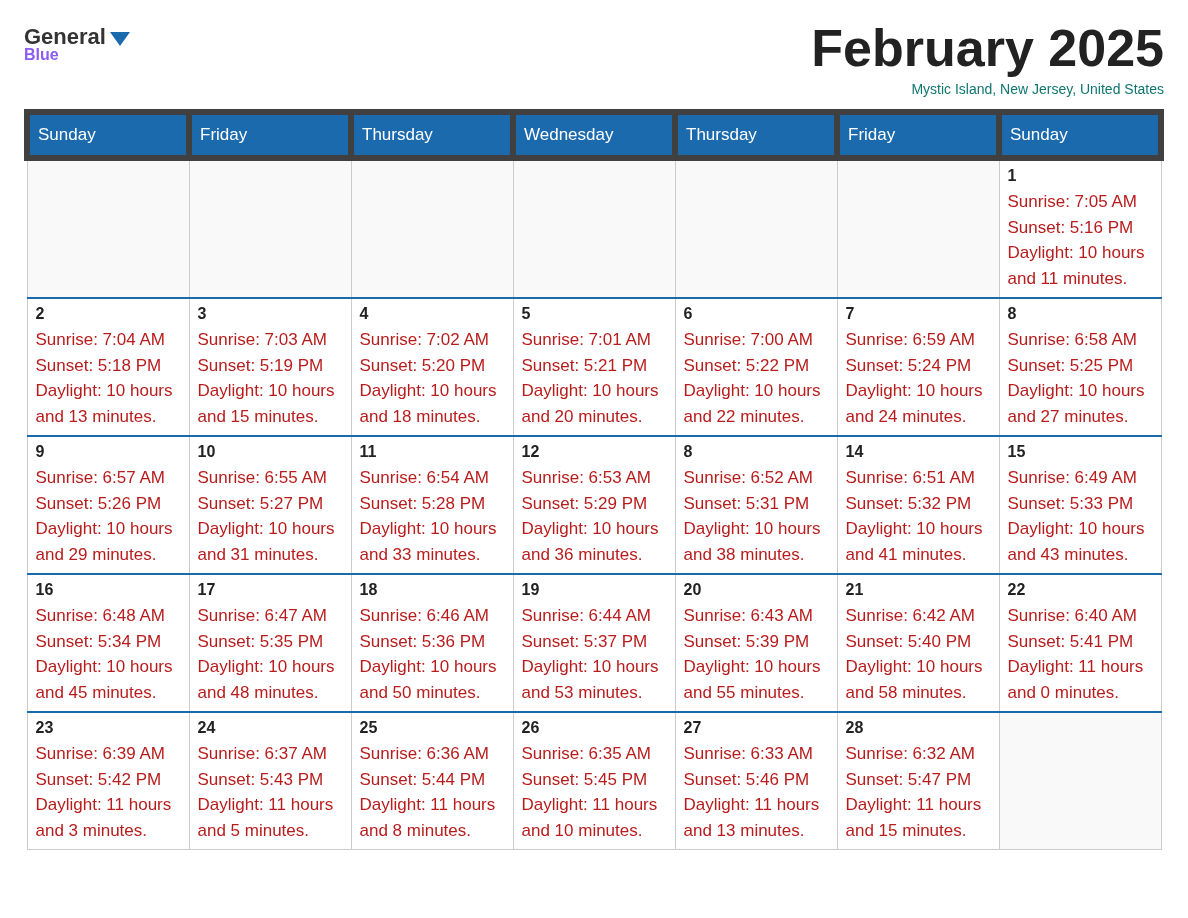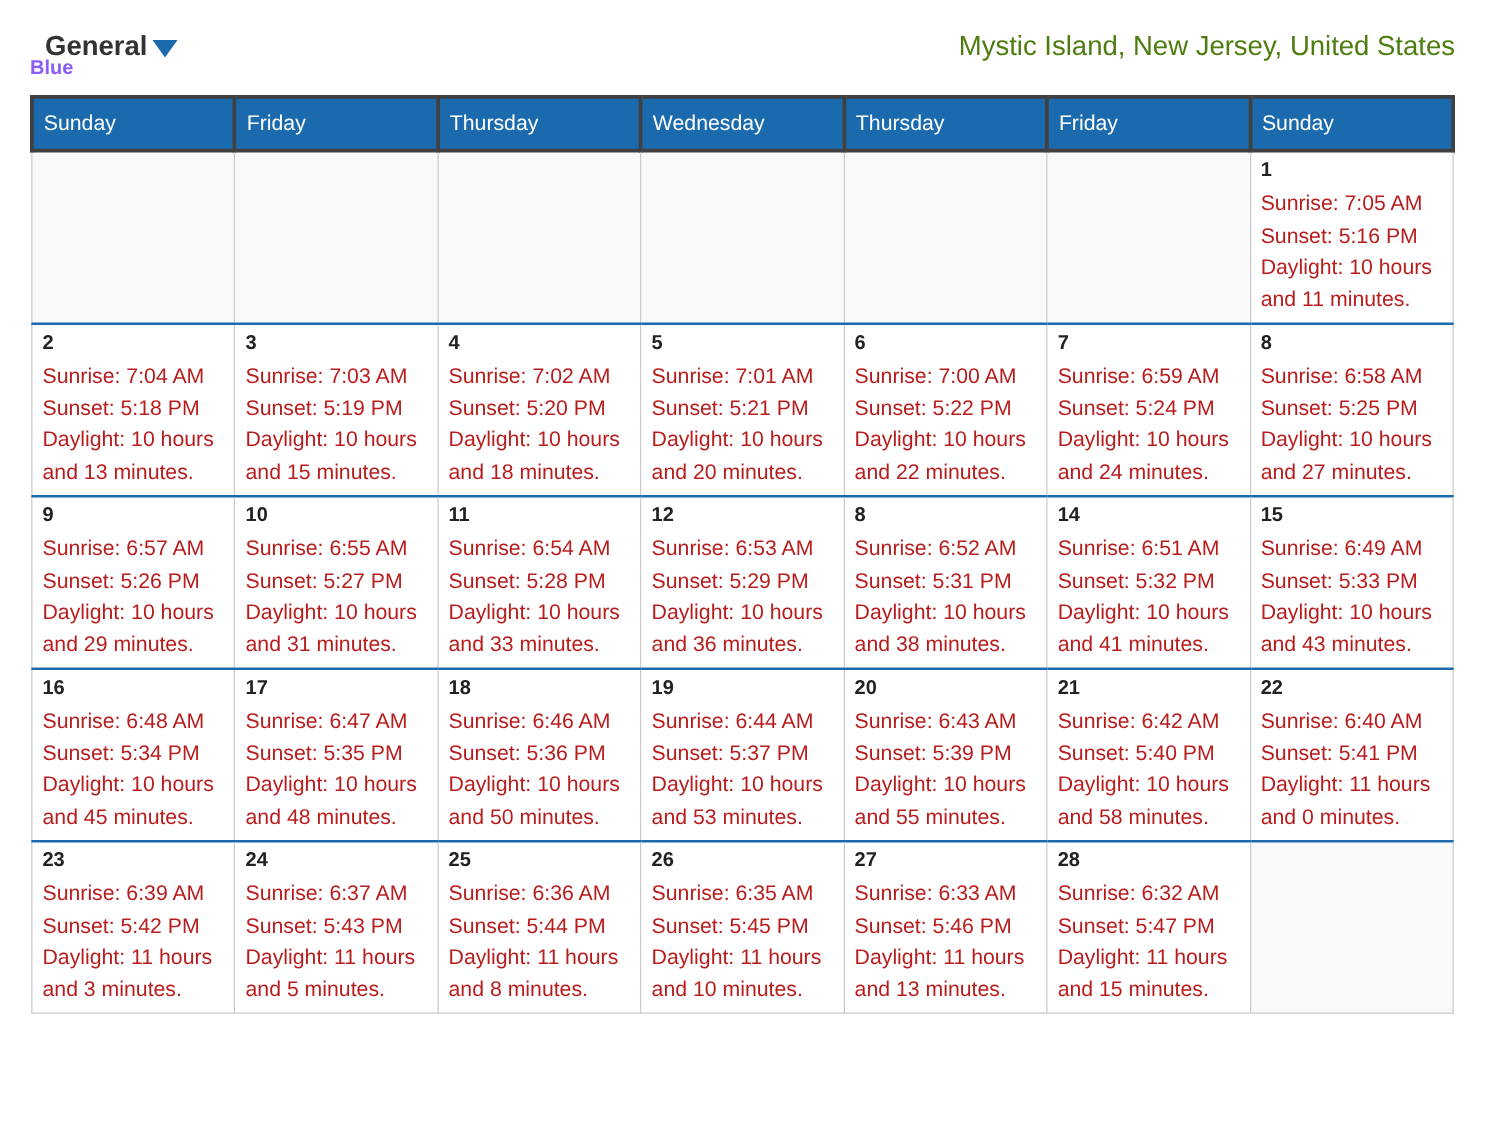--- a/index.html
+++ b/index.html
@@ -24,21 +24,20 @@
       padding-top: 4px;
     }
     .logo-top {
       display: flex;
       align-items: center;
     }
     .logo-general {
       font-size: 22px;
       font-weight: bold;
       color: #333;
-      margin-left: 12px;
     }
     .logo-arrow {
       width: 0;
       height: 0;
       border-left: 10px solid transparent;
       border-right: 10px solid transparent;
       border-top: 14px solid #1a6aad;
       margin-left: 4px;
       margin-top: 4px;
     }
@@ -51,37 +50,37 @@
     .title-section {
       text-align: right;
     }
     .month-title {
       font-size: 52px;
       font-weight: bold;
       color: #222;
       line-height: 1.1;
     }
     .location-title {
-      font-size: 22px;
-      color: #4d7c0f;
+      font-size: 14px;
+      color: #0f766e;
       margin-top: 4px;
     }
     .calendar {
       width: 100%;
       border-collapse: collapse;
       margin-top: 12px;
     }
     .calendar th {
       background: #1a6aad;
       color: #fff;
       font-size: 17px;
       font-weight: normal;
       padding: 10px 8px;
       text-align: left;
-      border: 3px solid #404040;
+      border: 6px solid #404040;
     }
     .calendar td {
       border: 1px solid #ccc;
       vertical-align: top;
       padding: 6px 8px;
       width: 14.28%;
       min-height: 110px;
       height: 110px;
     }
     .day-number {
@@ -108,20 +107,21 @@
 
 <div class="header">
   <div class="logo">
     <div class="logo-top">
       <span class="logo-general">General</span>
       <div class="logo-arrow"></div>
     </div>
     <span class="logo-blue">Blue</span>
   </div>
   <div class="title-section">
+    <div class="month-title">February 2025</div>
     <div class="location-title">Mystic Island, New Jersey, United States</div>
   </div>
 </div>
 
 <table class="calendar">
   <thead>
     <tr>
       <th>Sunday</th>
       <th>Friday</th>
       <th>Thursday</th>

